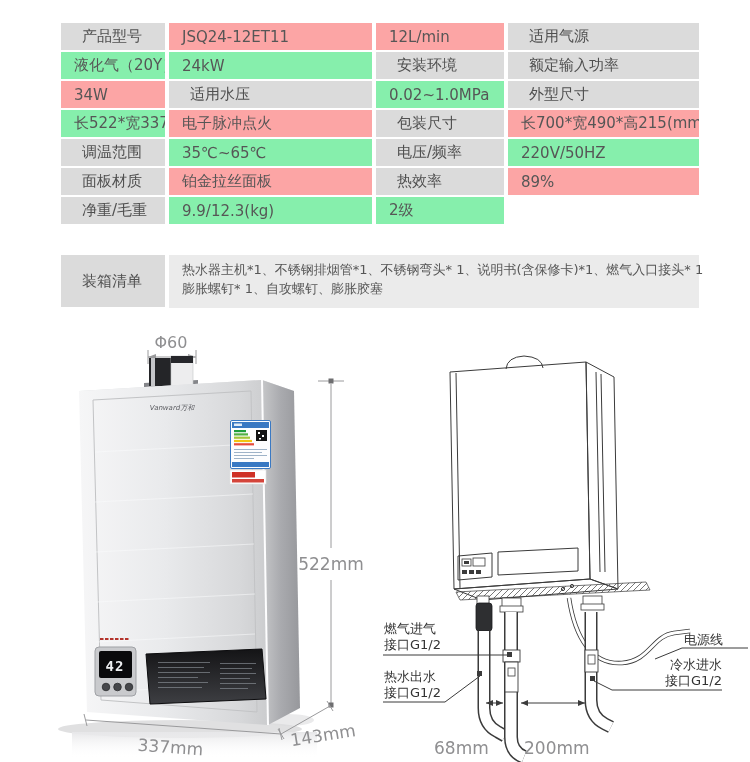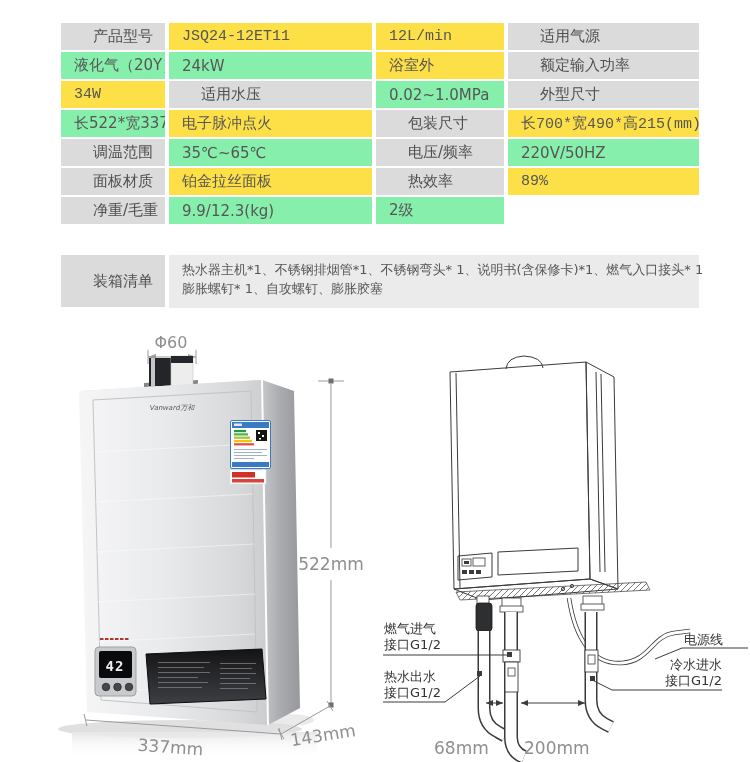--- a/index.html
+++ b/index.html
@@ -12,23 +12,23 @@
   
   .spec-table {
     position:absolute; left:61px; top:23px; width:638px;
     display:grid;
     grid-template-columns:104px 203px 128px 191px;
     grid-auto-rows:27px;
     column-gap:4px; row-gap:2px;
     font-size:15px;
   }
   .cell { display:flex; align-items:center; white-space:nowrap; overflow:hidden; }
-  .cl { background:#dbdbdb; padding-left:32px; color:#4f4f4f; }
+  .cl { background:#dbdbdb; padding-left:21px; color:#4f4f4f; }
   .cv { background:#86efac; padding-left:13px; color:#565656; }
-  .cv.g { background:#fde047;font-family:Liberation Mono, monospace; }
+  .cv.g { background:#fca5a5; }
   .packing-label { grid-row:9; grid-column:1; height:52px; background:#dbdbdb; }
   .packing-value {
     grid-row:9; grid-column:2 / 5; height:48px; background:#ebebeb;
     display:block; padding:5px 0 0 13px; font-size:13px; line-height:19px; color:#565656;
   }
   .packing-value div { white-space:nowrap; }
   
   .figures { position:absolute; left:0; top:0; }
   text { font-family:"DejaVu Sans","Liberation Sans",sans-serif; }
   .dim  { font-size:17px; fill:#8f8f91; }
@@ -47,21 +47,21 @@
 
   <div class="spec-table">
     <div class="cell cl">产品型号</div>
     <div class="cell cv g">JSQ24-12ET11</div>
     <div class="cell cv g">12L/min</div>
 
     <div class="cell cl">适用气源</div>
     <div class="cell cv">液化气（20Y）</div>
     <div class="cell cv">24kW</div>
 
-    <div class="cell cv g">浴室外</div>
+    <div class="cell cl">安装环境</div>
     <div class="cell cl">额定输入功率</div>
     <div class="cell cv g">34W</div>
 
     <div class="cell cl">适用水压</div>
     <div class="cell cv">0.02~1.0MPa</div>
     <div class="cell cl">外型尺寸</div>
     <div class="cell cv">长522*宽337*厚143(mm)</div>
 
     <div class="cell cv g">电子脉冲点火</div>
     <div class="cell cl">包装尺寸</div>

